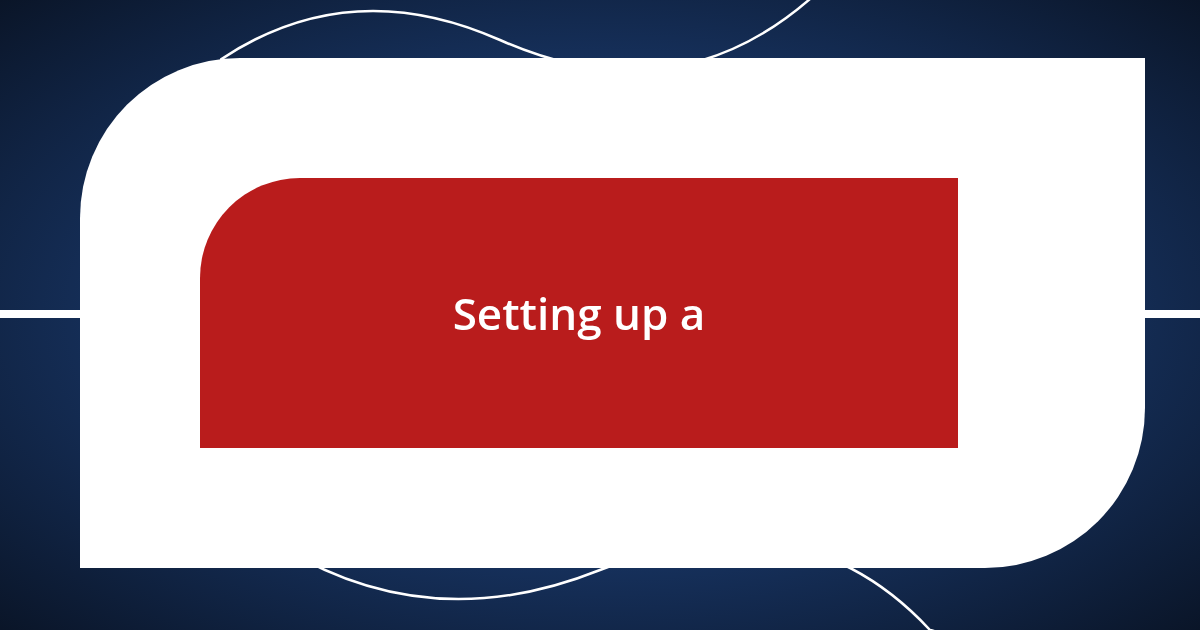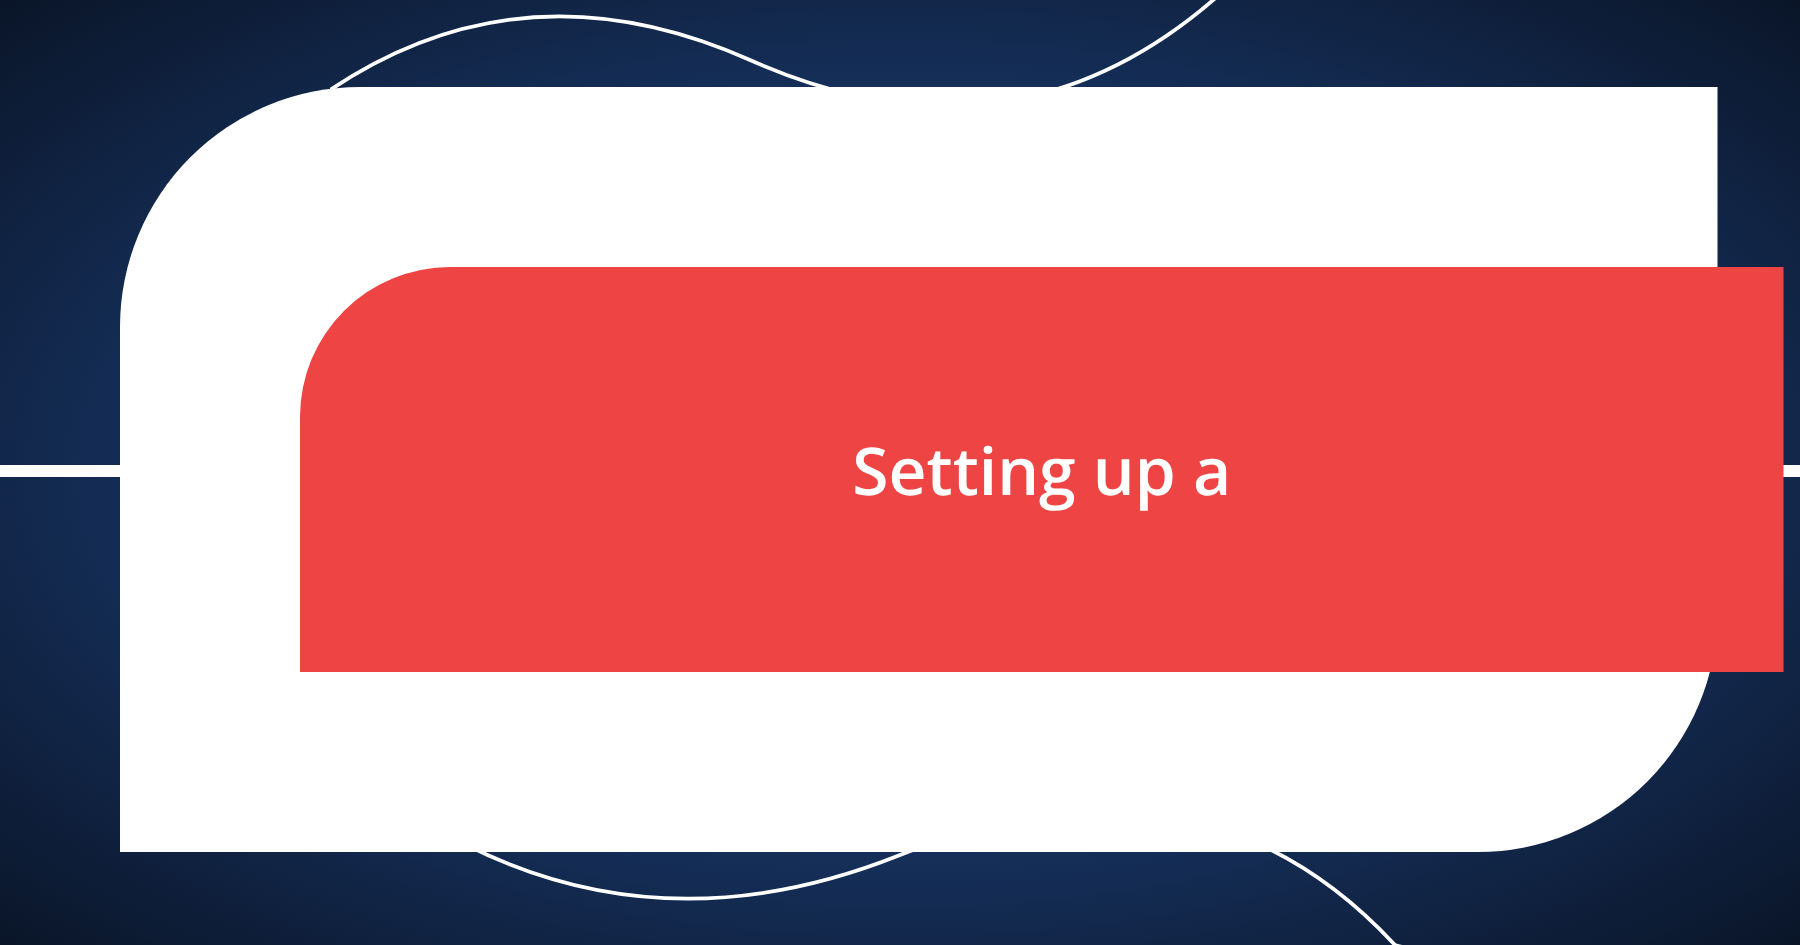--- a/index.html
+++ b/index.html
@@ -54,23 +54,23 @@
       width: 1065px;
       height: 510px;
       background: #ffffff;
       border-top-left-radius: 160px;
       border-bottom-right-radius: 160px;
     }
     .inner-shape {
       position: absolute;
       left: 200px;
       top: 178px;
-      width: 989px;
+      width: 758px;
       height: 270px;
-      background: #ef4444;
+      background: #b91c1c;
       border-top-left-radius: 100px;
       display: flex;
       align-items: center;
       justify-content: center;
     }
     .title {
       color: #ffffff;
       font-size: 44px;
       font-weight: 600;
       text-align: center;

